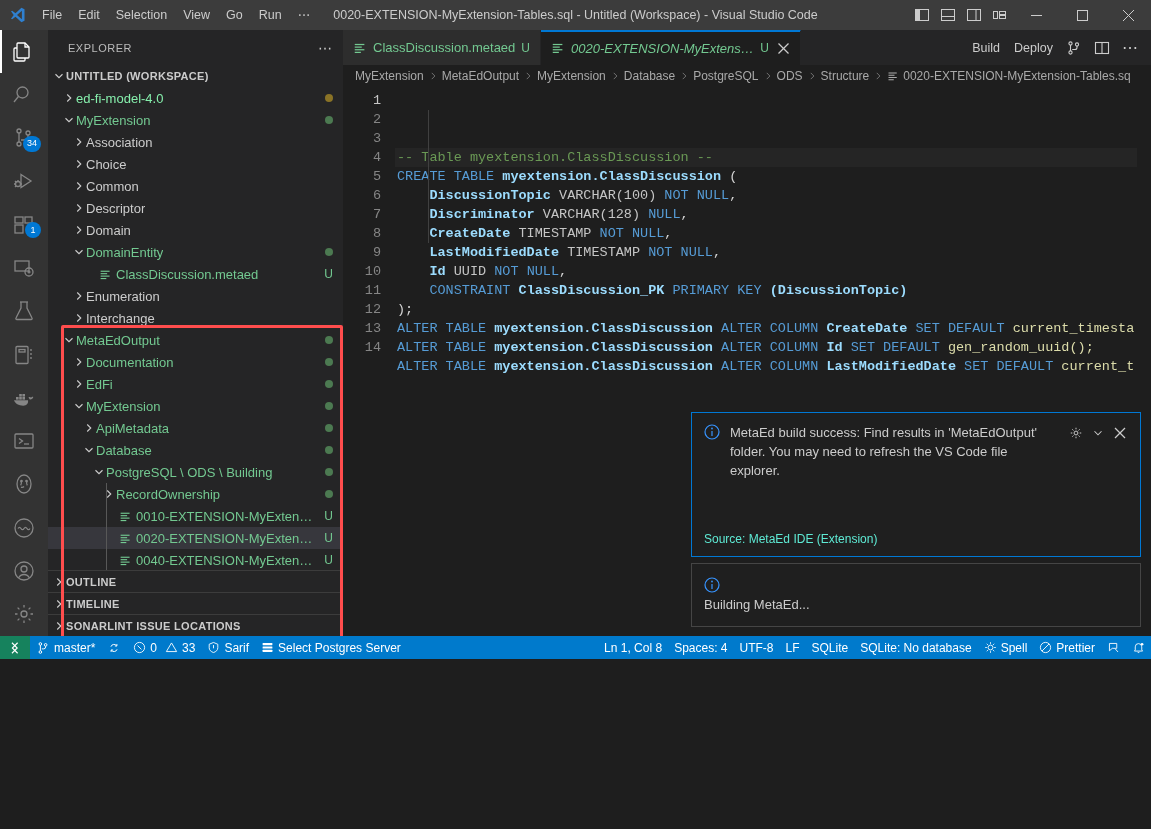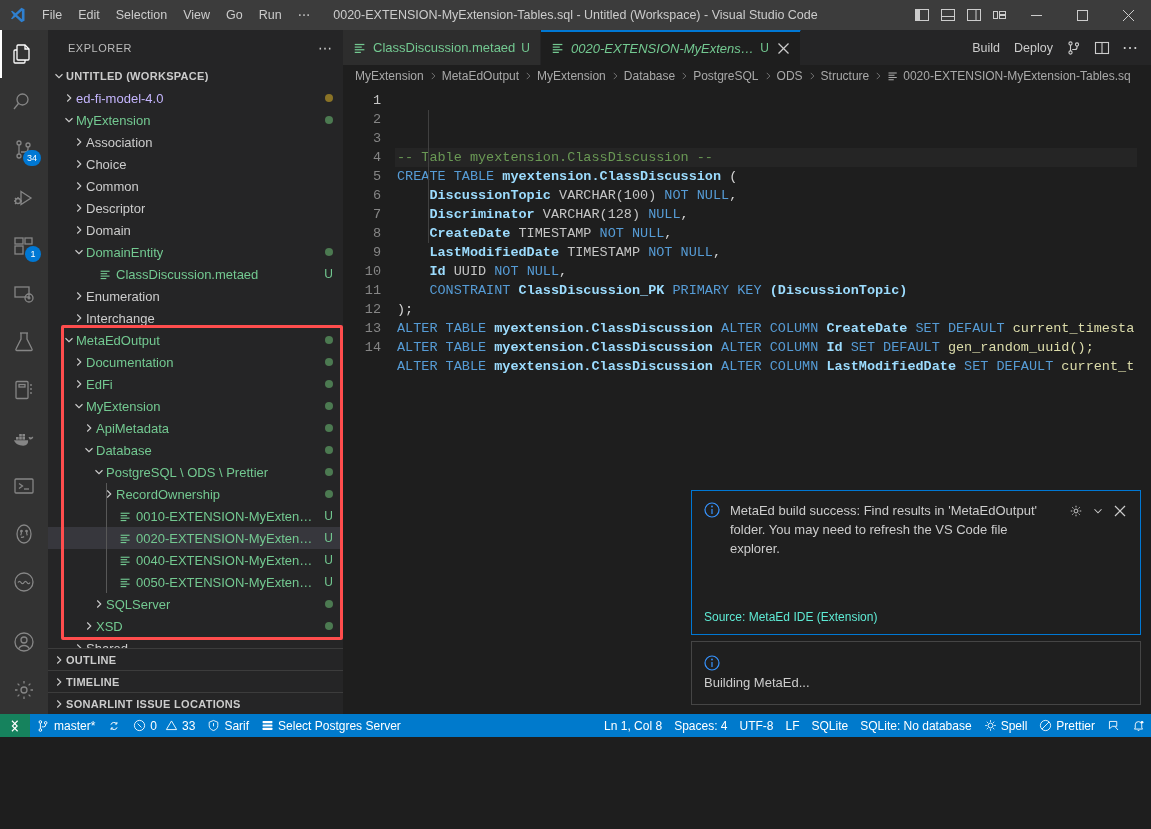--- a/index.html
+++ b/index.html
@@ -3,21 +3,21 @@
 <meta charset="utf-8">
 <style>
   * { box-sizing: border-box; margin: 0; padding: 0; }
   html, body {
     width: 1151px; height: 829px;
     background: #1e1e1e;
     font-family: "Liberation Sans", sans-serif;
     overflow: hidden;
     -webkit-font-smoothing: antialiased;
   }
-  #app { position: relative; width: 1151px; height: 737px; display: flex; flex-direction: column; }
+  #app { position: relative; width: 1151px; height: 659px; display: flex; flex-direction: column; }
 
   
   .titlebar {
     height: 30px; background: #3c3c3c; color: #cccccc;
     display: flex; align-items: center; flex: 0 0 30px;
     font-size: 12.5px; position: relative;
   }
   .vscode-logo { width: 34px; display:flex; align-items:center; justify-content:center; }
   .menu { display: flex; align-items: center; height: 30px; }
   .menu-item {
@@ -75,21 +75,21 @@
   .row.selected { background: #37373d; }
   .row.root { font-size: 11px; font-weight: bold; letter-spacing: .3px; color: #cccccc; text-transform: uppercase; }
   .twisty {
     width: 14px; flex: 0 0 14px; display: flex; align-items: center; justify-content: center;
     color: #cccccc;
   }
   .twisty svg { display: block; }
   .row-icon { width: 18px; flex: 0 0 18px; display: flex; align-items: center; justify-content: center; margin-right: 2px; }
   .row-label { overflow: hidden; text-overflow: ellipsis; }
   .row-label.green { color: #73c991; }
-  .row-label.yellow { color: #c4b5fd; }
+  .row-label.yellow { color: #86efac; }
   .row-badge { margin-left: auto; font-size: 12px; padding-left: 6px; }
   .row-badge.u { color: #73c991; }
   .dot { margin-left: auto; width: 8px; height: 8px; border-radius: 50%; flex: 0 0 8px; }
   .dot.green { background: #4c7a51; }
   .dot.yellow { background: #8a7326; }
   .indent-guide {
     position: absolute; top: 0; bottom: 0; width: 1px; background: #585858;
   }
 
   .sidebar-sections { flex: 0 0 auto; }
@@ -553,21 +553,21 @@
             <span class="row-label green">Database</span>
             <span class="dot green"></span>
           </div>
           <div class="row">
             <span style="flex: 0 0 44px;"></span>
             <span class="twisty">
               <svg width="14" height="14" viewBox="0 0 16 16" fill="none" stroke="#cccccc" stroke-width="1.3">
                 <path d="M4 6l4 4 4-4"></path>
               </svg>
             </span>
-            <span class="row-label green">PostgreSQL \ ODS \ Prettier</span>
+            <span class="row-label green">PostgreSQL \ ODS \ Building</span>
             <span class="dot green"></span>
           </div>
           <div class="row">
             <span style="flex: 0 0 54px;"></span>
             <span class="twisty">
               <svg width="14" height="14" viewBox="0 0 16 16" fill="none" stroke="#cccccc" stroke-width="1.3">
                 <path d="M6 4l4 4-4 4"></path>
               </svg>
             </span>
             <span class="row-label green">RecordOwnership</span>

